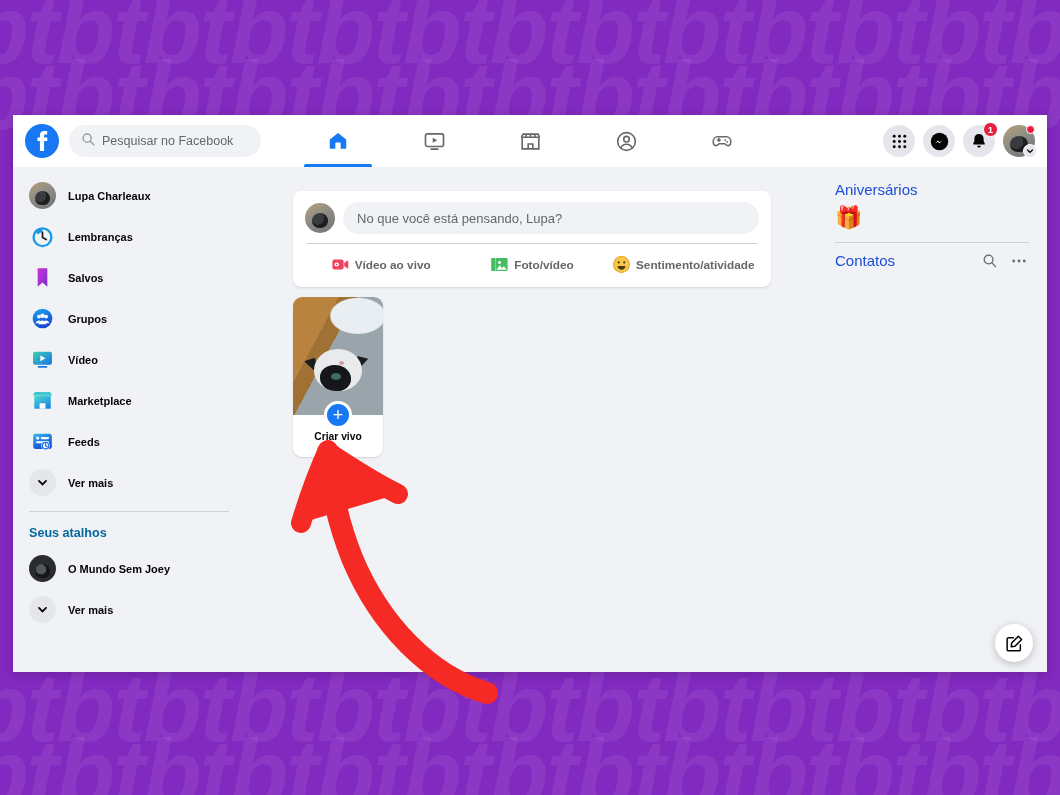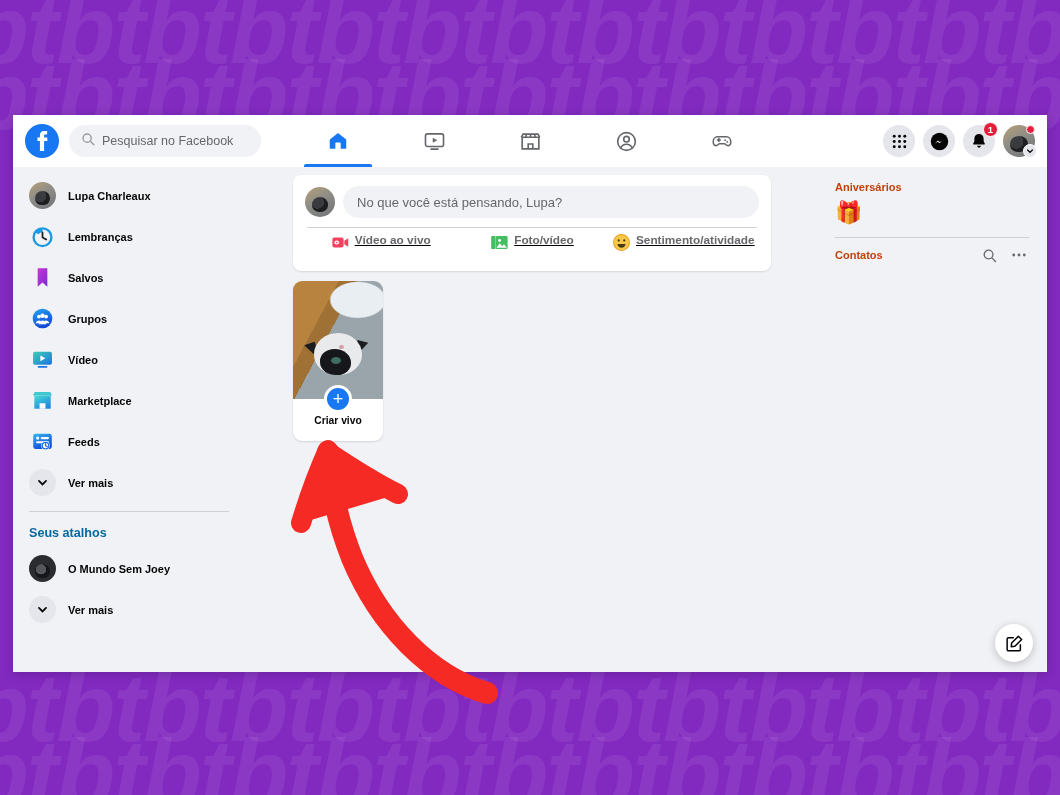--- a/index.html
+++ b/index.html
@@ -239,21 +239,21 @@
   .side-heading {
     font-size: 12.6px;
     font-weight: 600;
     color: #0369a1;
     padding: 6px 6px 8px 6px;
   }
 
   
   .feed {
     flex: 1;
-    padding-top: 8px;
+    padding-top: 24px;
     display: flex;
     flex-direction: column;
     align-items: center;
   }
   .composer {
     width: 478px;
     background: #fff;
     border-radius: 8px;
     box-shadow: 0 1px 2px rgba(0,0,0,0.12);
     padding: 11px 12px 6px 12px;
@@ -293,26 +293,25 @@
     height: 1px;
     background: #ced0d4;
     margin: 9px 2px 2px 2px;
   }
   .composer-actions {
     display: flex;
     padding: 3px 0 1px 0;
   }
   .comp-action {
     flex: 1;
-    display: flex; justify-content: center;
+    display: flex; align-items: center; justify-content: center;
     gap: 5px;
     height: 31px;
     border-radius: 6px;
     cursor: pointer;
-    text-decoration: underline;
   }
   .comp-action span {
     font-size: 11.8px;
     font-weight: 600;
     color: #65676b;
     white-space: nowrap;
   }
 
   
   .stories {
@@ -407,23 +406,23 @@
     text-align: center;
   }
 
   
   .rail {
     width: 228px;
     flex: 0 0 228px;
     padding: 10px 14px 0 10px;
   }
   .rail-heading {
-    font-size: 11px;
-    font-weight: 700;
-    color: #c2410c;
+    font-size: 15px;
+    font-weight: 400;
+    color: #1d4ed8;
     padding: 4px 6px 6px 6px;
   }
   .rail-gift {
     padding: 2px 6px 6px 6px;
     font-size: 22px;
     line-height: 1.1;
   }
   .rail-divider {
     height: 1px;
     background: #ced0d4;

